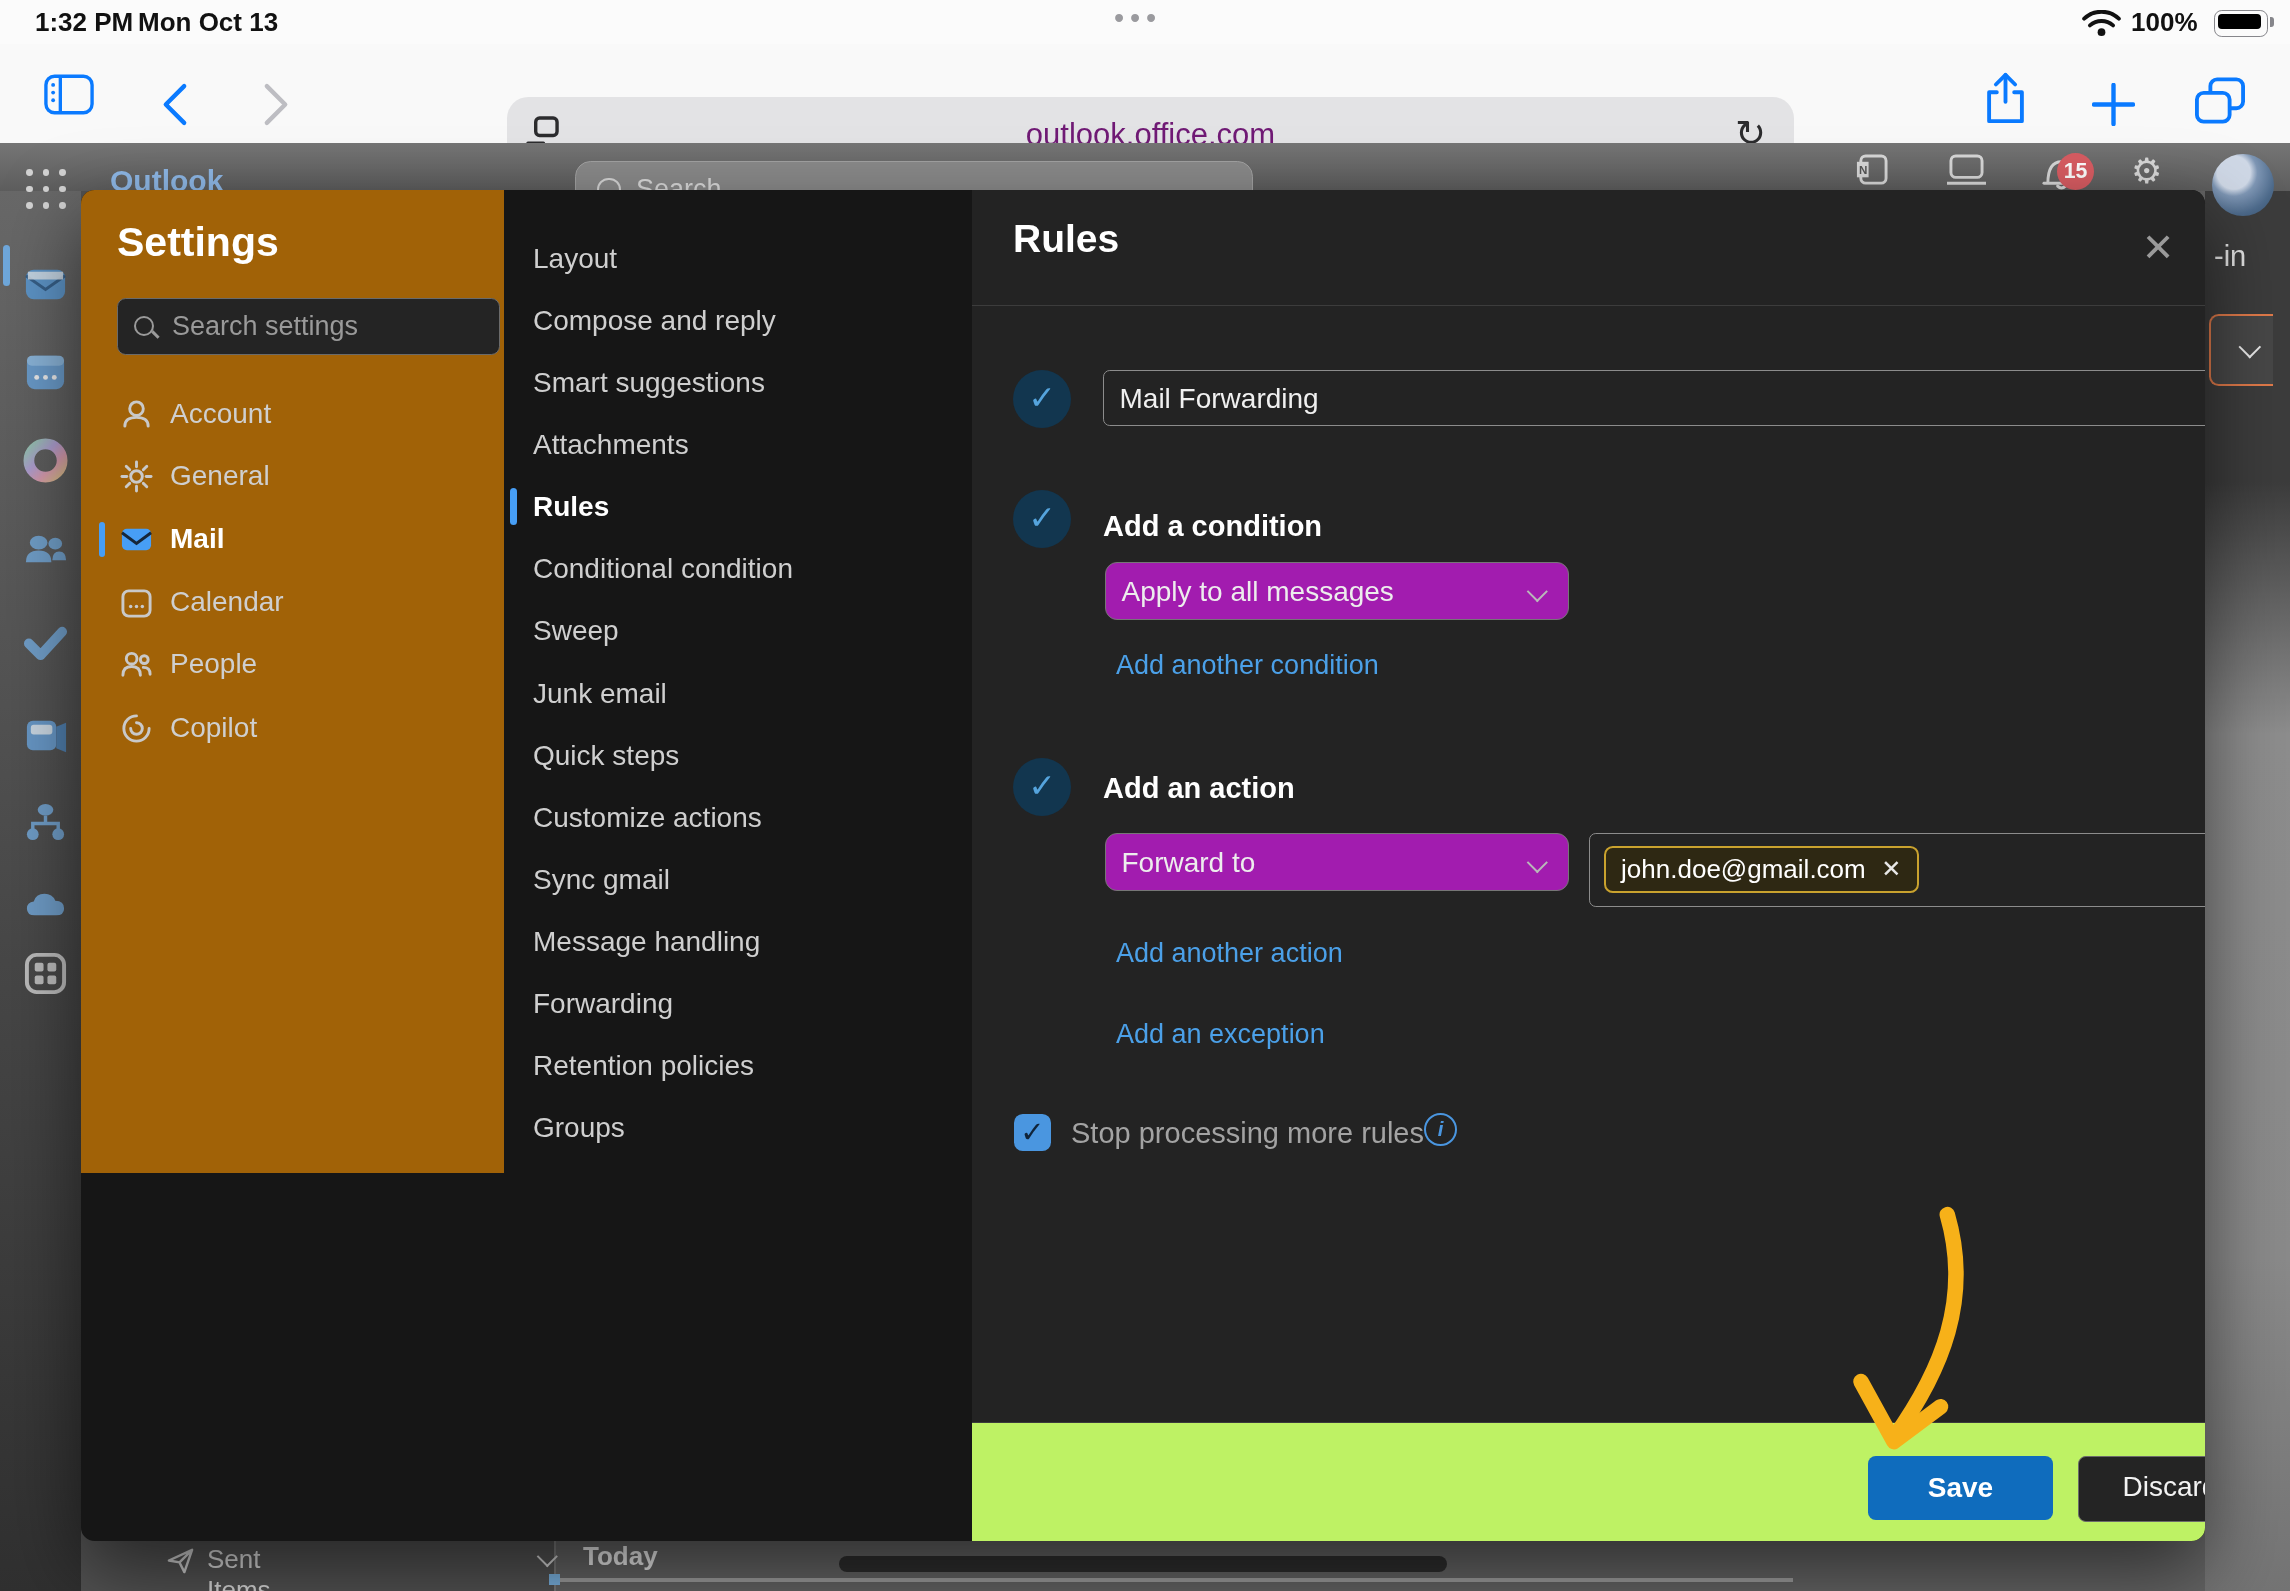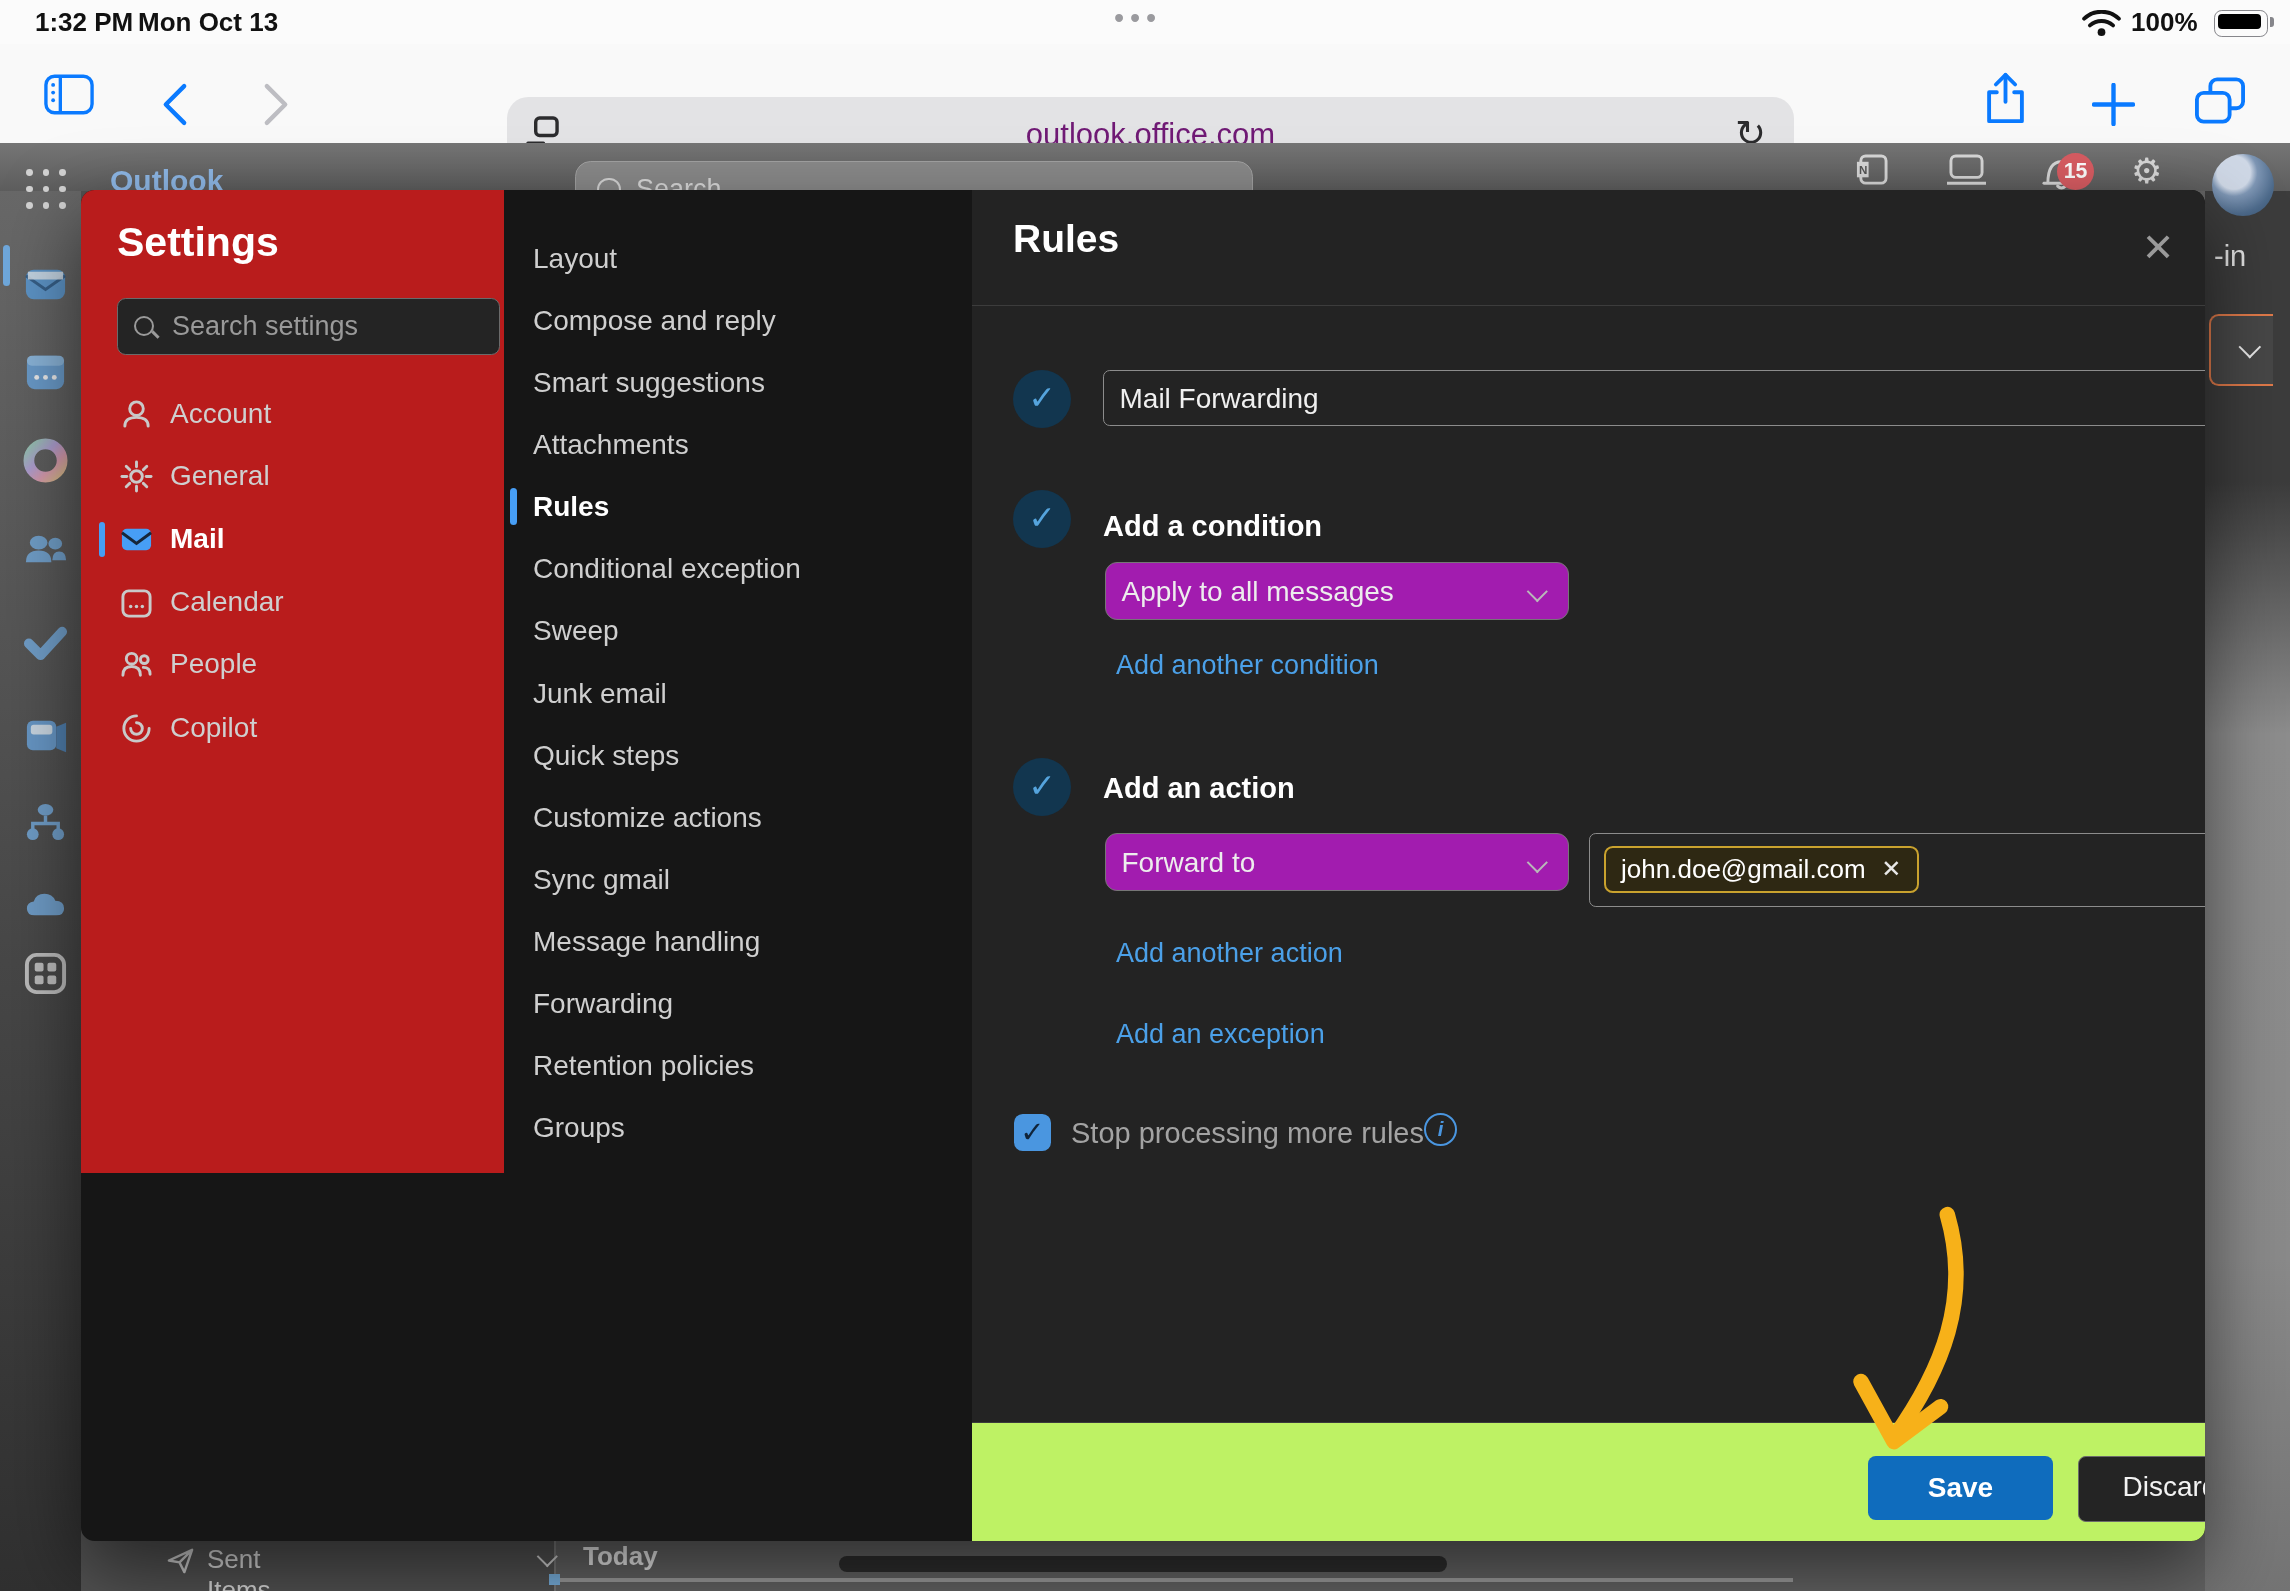--- a/index.html
+++ b/index.html
@@ -52,21 +52,21 @@
   #todayrow{left:583px;top:1398px;color:#ececec;font-size:26px;font-weight:600;}
   #todaychev{position:absolute;left:-43px;top:7.8px;width:12.6px;height:12.6px;border-right:2.9px solid #d5d5d5;border-bottom:2.9px solid #d5d5d5;transform:rotate(45deg);}
   #hscroll{left:839px;top:1413px;width:608px;height:15.5px;background:#2e2e2e;border-radius:8.7px;}
   #botline{left:555px;top:1435px;width:1238px;height:3.9px;background:#9e9e9e;}
   #botblue{left:549px;top:1431px;width:10.7px;height:10.7px;background:#7ab2e0;}
   #panedivider{left:554px;top:1398px;width:1.9px;height:50px;background:#7a7a7a;}
 
   
   #dialog{left:81px;top:190px;width:2124px;height:1351px;border-radius:13.6px;overflow:hidden;
           box-shadow:0 29px 78px rgba(0,0,0,.55);background:#161616;}
-  #panelL{left:0;top:0;width:423px;height:983px;background:#b91c1c;border-right:1px solid #3a3a3a;}
+  #panelL{left:0;top:0;width:423px;height:983px;background:#a16207;border-right:1px solid #3a3a3a;}
   #panelM{left:423px;top:0;width:468px;height:1351px;background:#161616;border-right:1px solid #3a3a3a;}
   #panelR{left:891px;top:0;width:1233px;height:1351px;background:#232323;}
   #settings-title{left:36px;top:29px;font-size:41px;font-weight:700;color:#fff;}
   #setsearch{left:36px;top:108px;width:345px;height:55px;background:#242424;border:1.9px solid #6a6a6a;border-radius:8.7px;padding-left:36px;}
   #setsearch .mag{position:absolute;left:15.5px;top:16.5px;width:16.5px;height:16.5px;border:2.9px solid #9a9a9a;border-radius:50%;}
   #setsearch .mag::after{content:"";position:absolute;left:15.5px;top:15.5px;width:8.7px;height:2.9px;background:#9a9a9a;transform:rotate(45deg);}
   #setsearch .ph{position:absolute;left:54px;top:11.6px;font-size:27px;color:#9a9a9a;}
   .lnav{left:0;width:423px;height:62px;padding-left:25px;}
   .lnav .ic{position:absolute;left:39px;top:14.6px;width:33px;height:33px;color:#c9c9c9;}
   .lnav .lb{position:absolute;left:89px;top:14.6px;font-size:28px;color:#cfcfcf;}
@@ -364,21 +364,21 @@
         <span class="lb">Smart suggestions</span>
       </div>
     <div class="abs mnav" style="top:223px">
         <span class="lb">Attachments</span>
       </div>
     <div class="abs mnav sel" style="top:285px">
         <span class="selbar"></span>
         <span class="lb">Rules</span>
       </div>
     <div class="abs mnav" style="top:347px">
-        <span class="lb">Conditional exception</span>
+        <span class="lb">Conditional condition</span>
       </div>
     <div class="abs mnav" style="top:409px">
         <span class="lb">Sweep</span>
       </div>
     <div class="abs mnav" style="top:472px">
         <span class="lb">Junk email</span>
       </div>
     <div class="abs mnav" style="top:534px">
         <span class="lb">Quick steps</span>
       </div>

